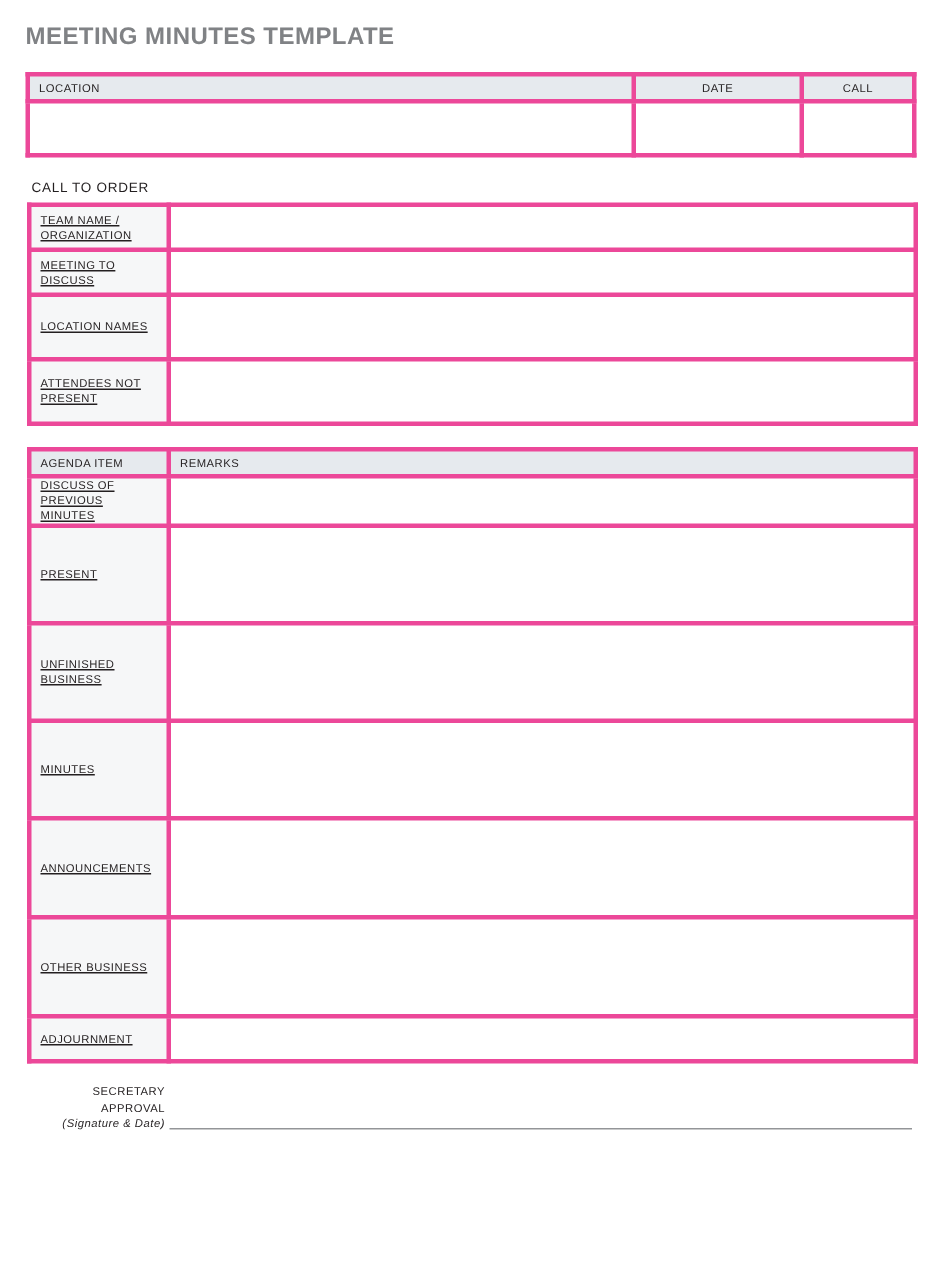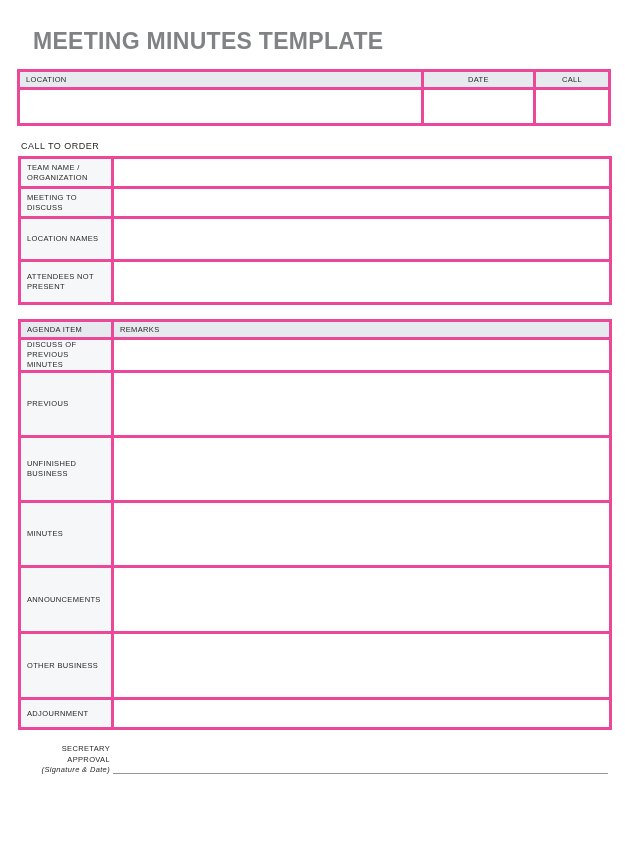--- a/index.html
+++ b/index.html
@@ -17,25 +17,25 @@
   .page {
     position: relative;
     width: 625px;
     height: 844px;
     box-sizing: border-box;
     padding: 0 17px;
   }
 
   
   .doc-title {
-    font-size: 23px;
+    font-size: 16px;
     font-weight: bold;
     color: #808285;
     letter-spacing: 0.3px;
-    margin: 16px;
+    margin: 0;
     padding-top: 13px;
     line-height: 24px;
   }
 
   
   table.grid {
     border-collapse: collapse;
     table-layout: fixed;
     width: 591px;
     font-size: 7.5px;
@@ -48,20 +48,21 @@
     color: #231f20;
     line-height: 10px;
   }
   td.hdr {
     background: #e6eaee;
     height: 15px;
   }
   td.hdr.center { text-align: center; }
   td.label {
     background: #f6f7f8;
+    text-decoration: underline;
   }
   td.blank {
     background: #ffffff;
   }
 
   
   .t-header { margin-top: 11px; }
   .t-header td { height: 15px; }
   .t-header tr.body td { height: 33px; }
 
@@ -171,21 +172,21 @@
     <tbody>
       <tr>
         <td class="hdr">AGENDA ITEM</td>
         <td class="hdr">REMARKS</td>
       </tr>
       <tr>
         <td class="label" style="height:28px">DISCUSS OF PREVIOUS MINUTES</td>
         <td class="blank"></td>
       </tr>
       <tr>
-        <td class="label" style="height:62px">PREVIOUS</td>
+        <td class="label" style="height:62px">PRESENT</td>
         <td class="blank"></td>
       </tr>
       <tr>
         <td class="label" style="height:62px">UNFINISHED BUSINESS</td>
         <td class="blank"></td>
       </tr>
       <tr>
         <td class="label" style="height:62px">MINUTES</td>
         <td class="blank"></td>
       </tr>

